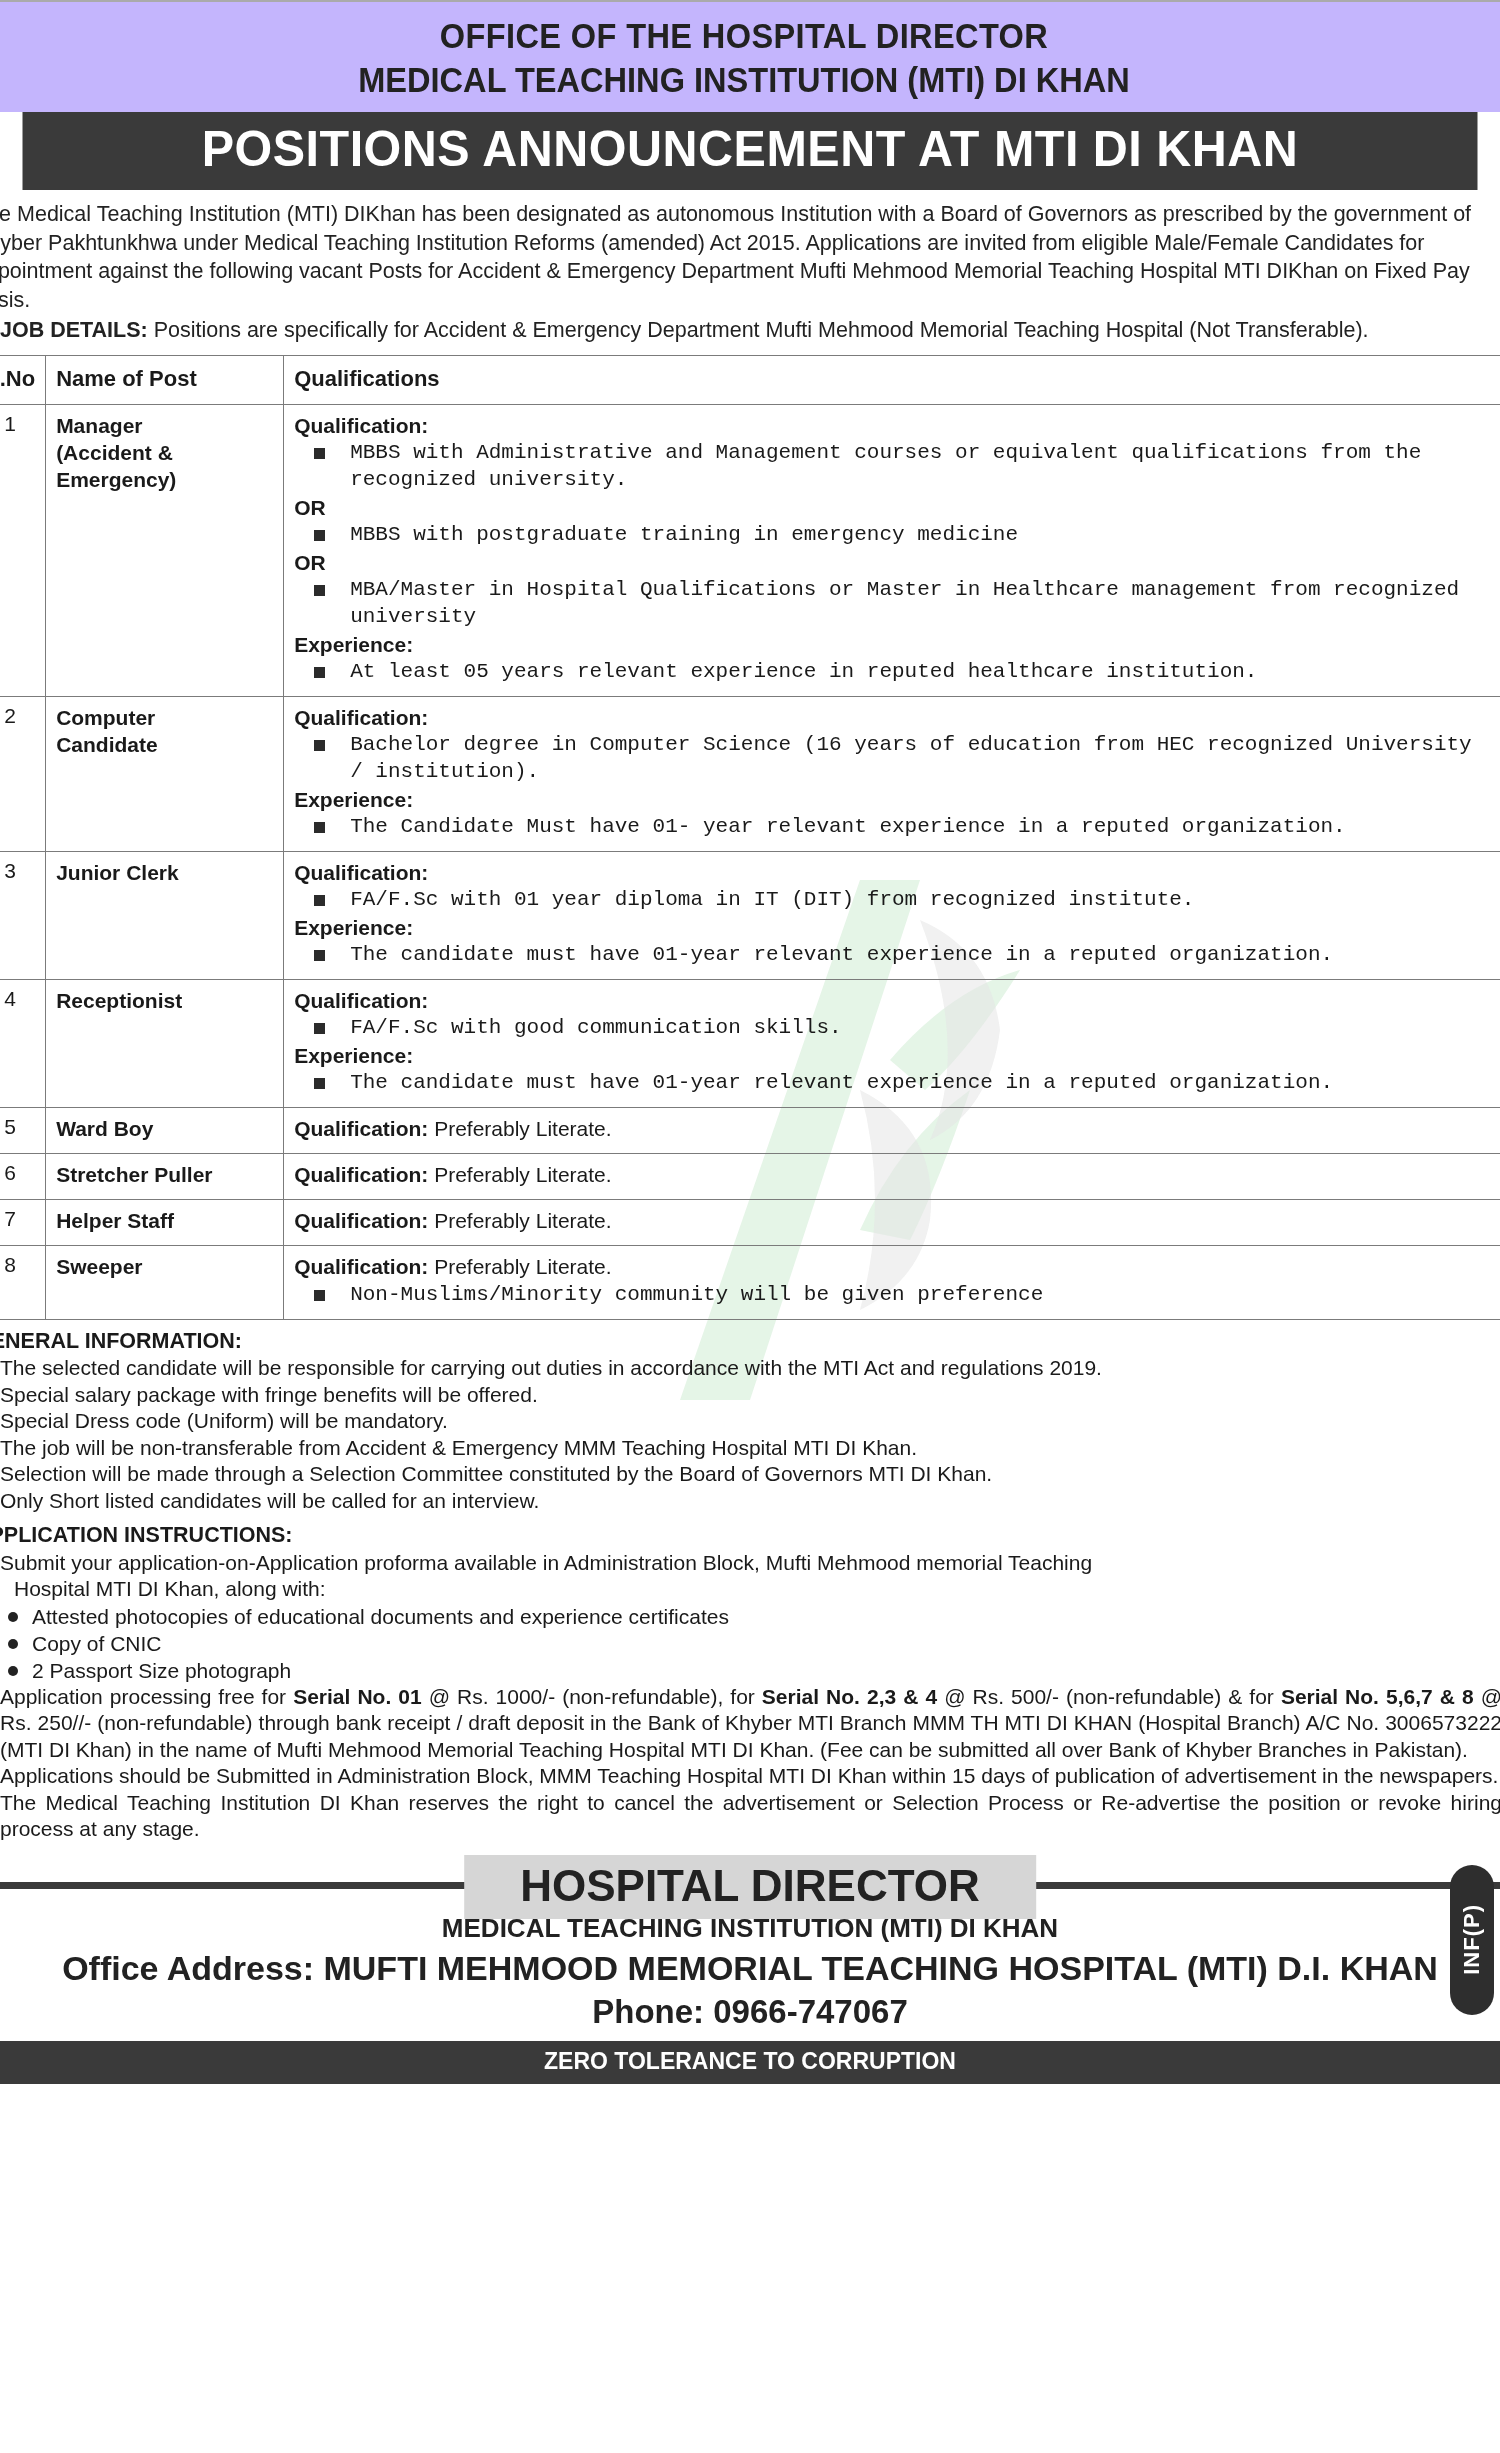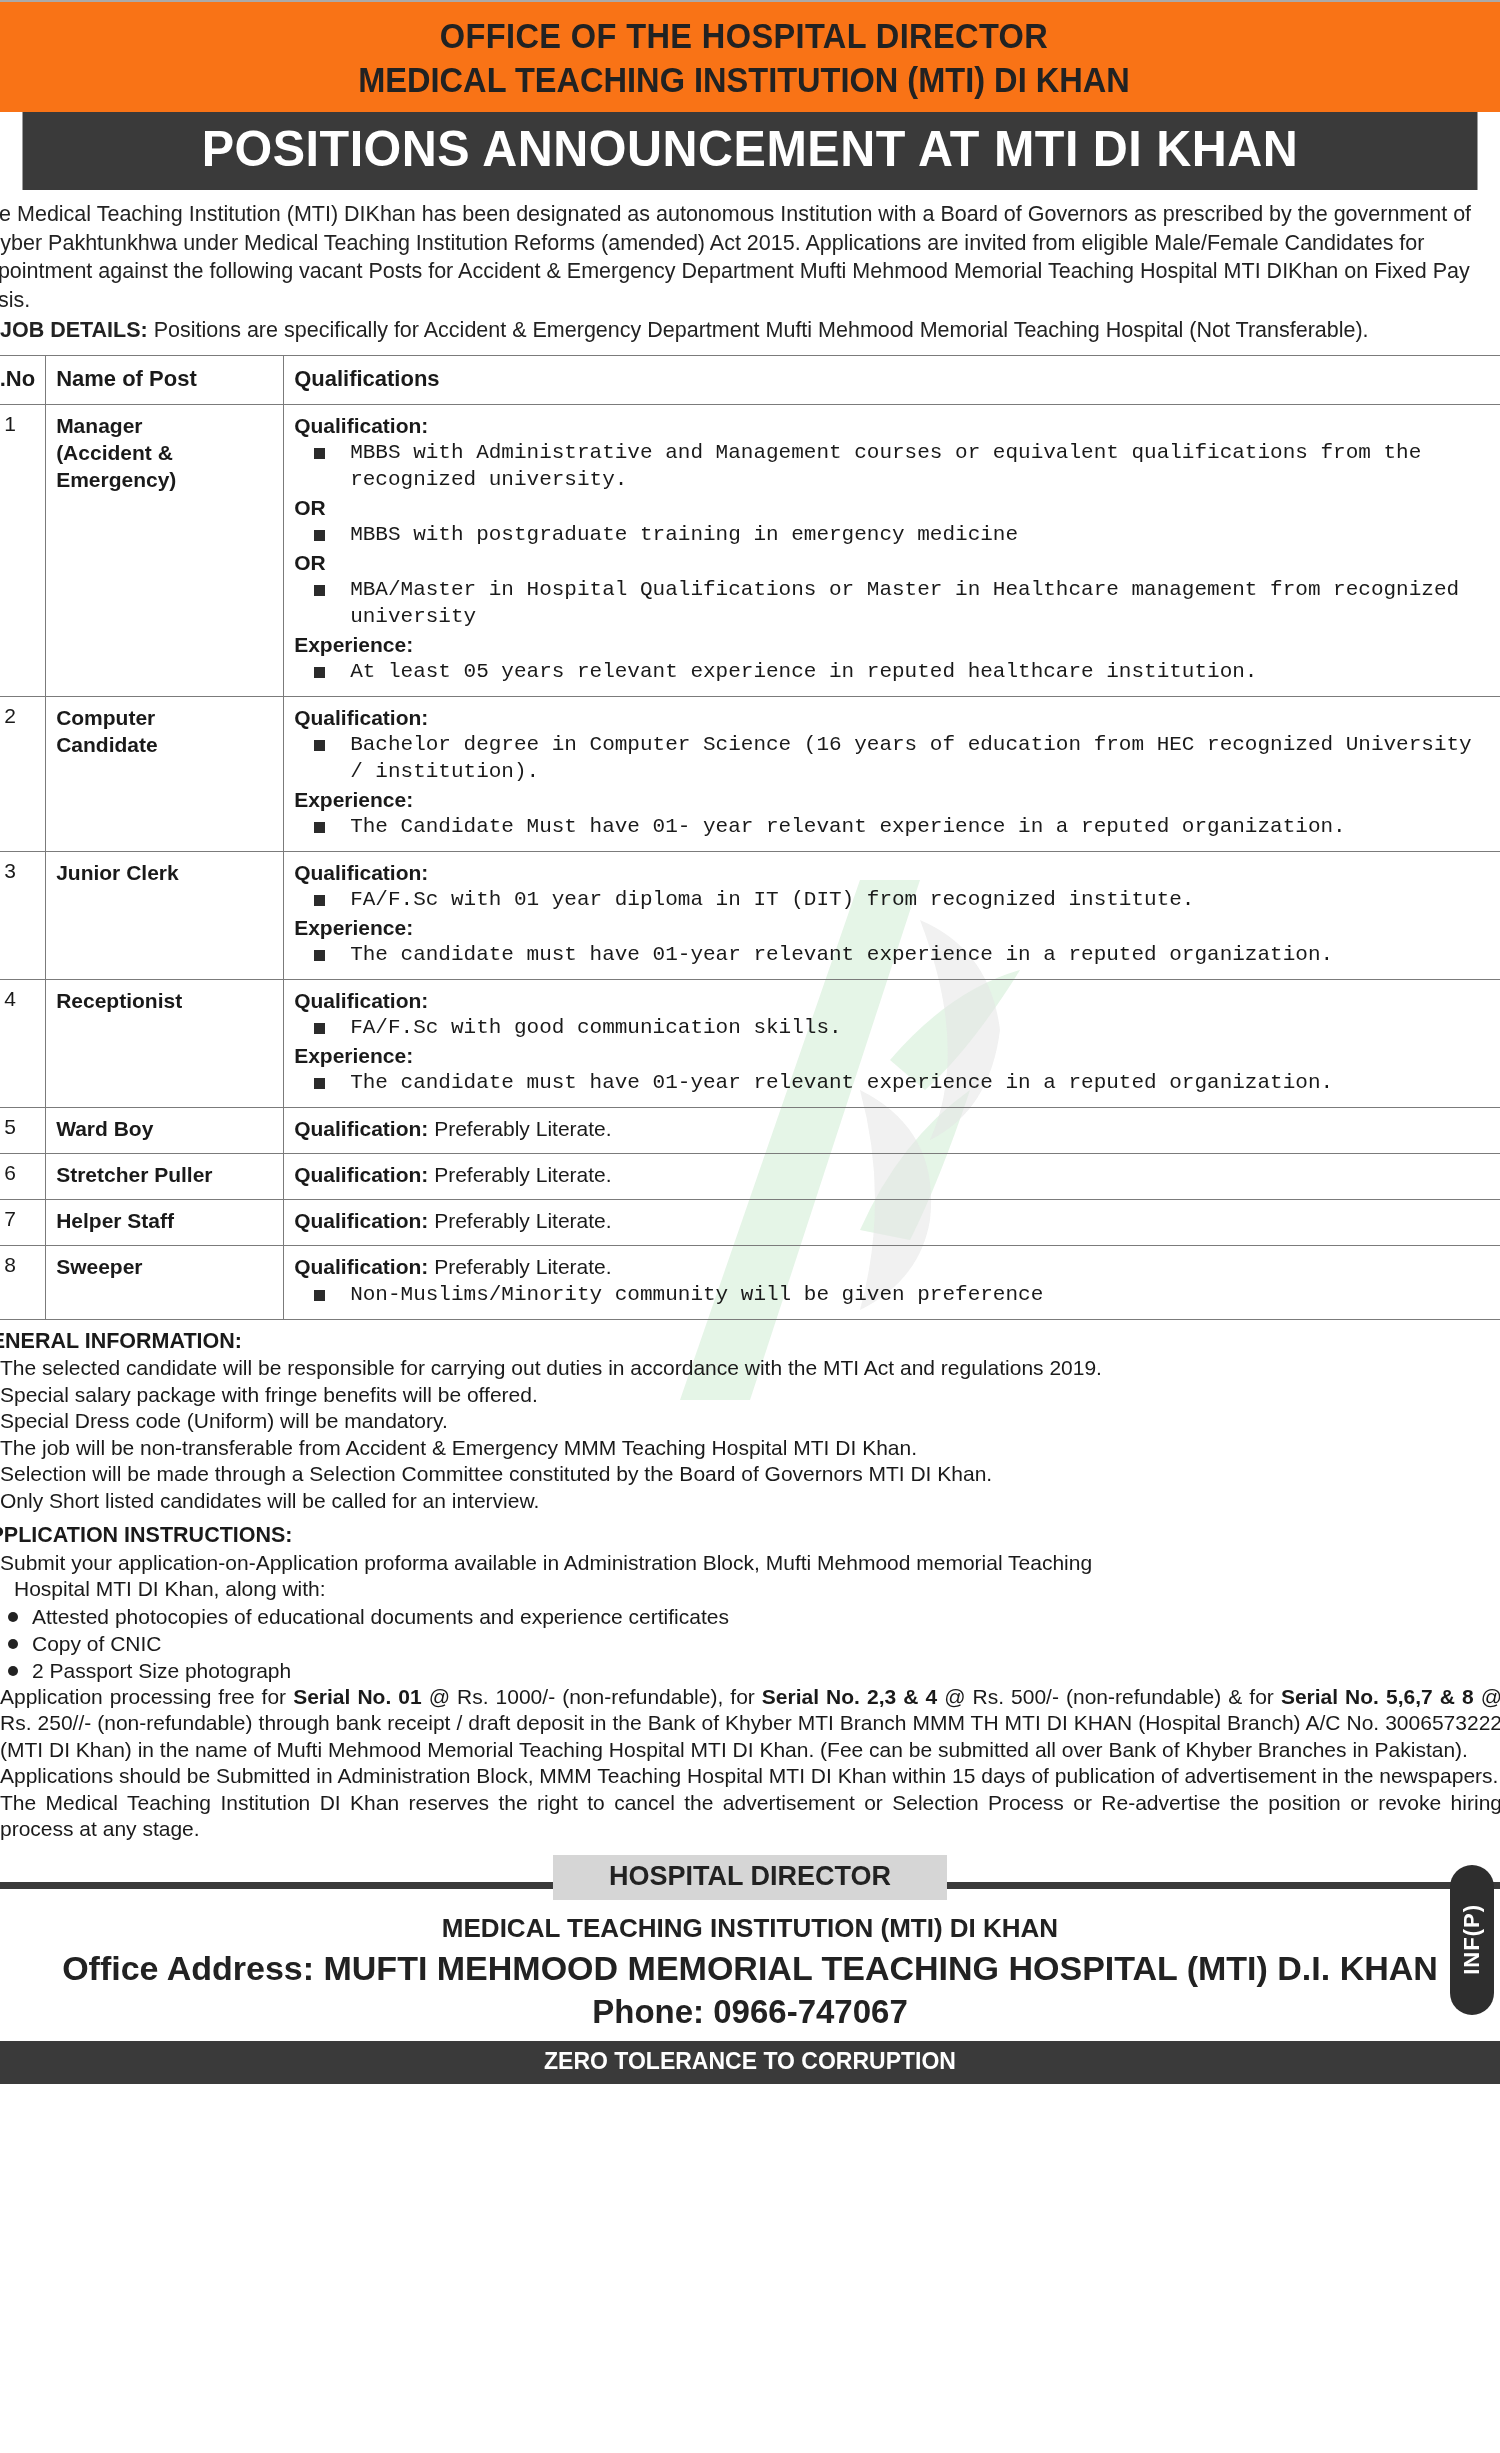--- a/index.html
+++ b/index.html
@@ -27,21 +27,21 @@
   }
 
   .page {
     position: relative;
     z-index: 2;
     width: 1500px;
   }
 
   
   .top-band {
-    background: #f97316;
+    background: #c4b5fd;
     padding: 14px 12px 12px 0;
     text-align: center;
     border-top: 2px solid #aaa;
   }
   .top-band .ln1 {
     font-size: 35px;
     font-weight: bold;
     letter-spacing: .4px;
     color: #222;
     font-stretch: condensed;
@@ -186,21 +186,21 @@
     height: 7px;
     background: #3a3a3a;
   }
   .hd-box {
     position: absolute;
     left: 50%;
     transform: translateX(-50%);
     top: -4px;
     background: #d6d6d6;
     padding: 6px 56px 8px 56px;
-    font-size: 27px;
+    font-size: 44px;
     font-weight: bold;
     color: #222;
     z-index: 3;
   }
 
   .f-line {
     text-align: center;
     font-weight: bold;
     color: #222;
   }

